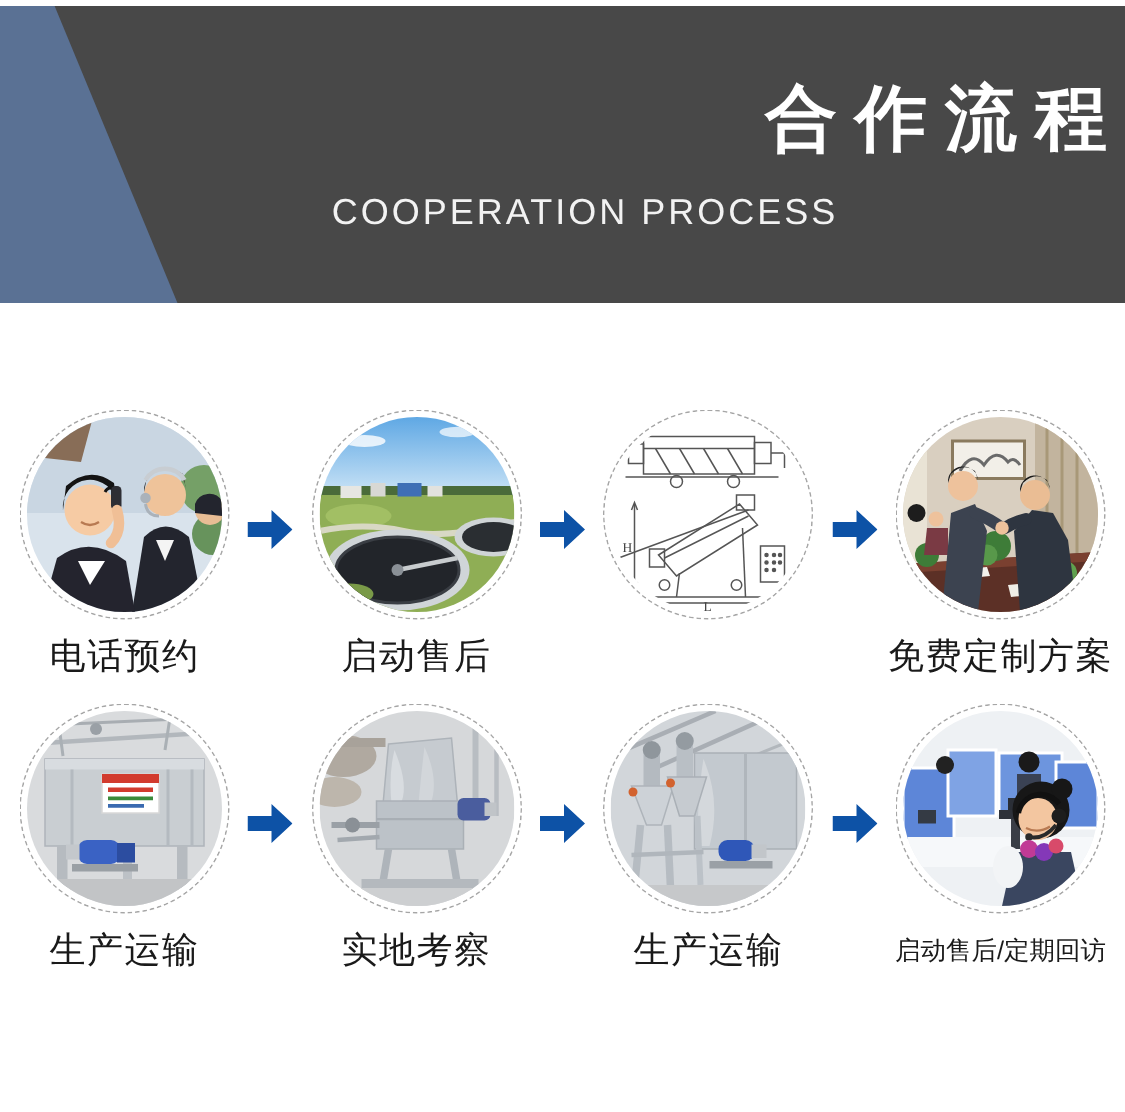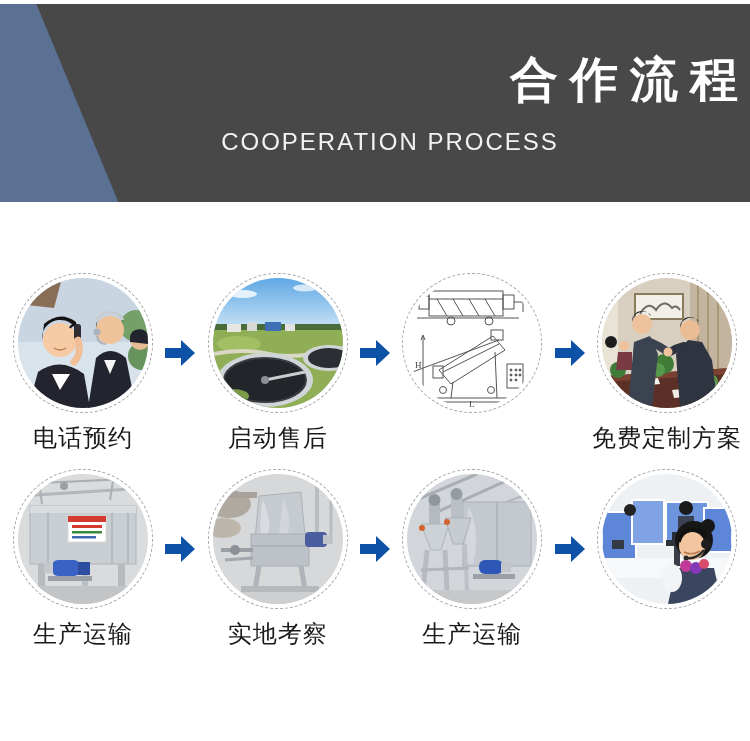--- a/index.html
+++ b/index.html
@@ -416,14 +416,15 @@
           <path d="M102,76 Q94,86 84,84" stroke="#2a2a2a" stroke-width="2.5" fill="none"></path>
           <circle cx="84" cy="84" r="2.5" fill="#2a2a2a"></circle>
           <path d="M82,78 Q90,82 98,77" stroke="#b87a52" stroke-width="1.5" fill="none"></path>
 
           <circle cx="84" cy="92" r="6" fill="#c13a96"></circle>
           <circle cx="94" cy="94" r="6" fill="#8438b8"></circle>
           <circle cx="102" cy="90" r="5" fill="#d84a6a"></circle>
         </svg>
       </span>
     </div>
+    <div class="step-label small">启动售后/定期回访</div>
   </div>
 </div>
 
 </body></html>

